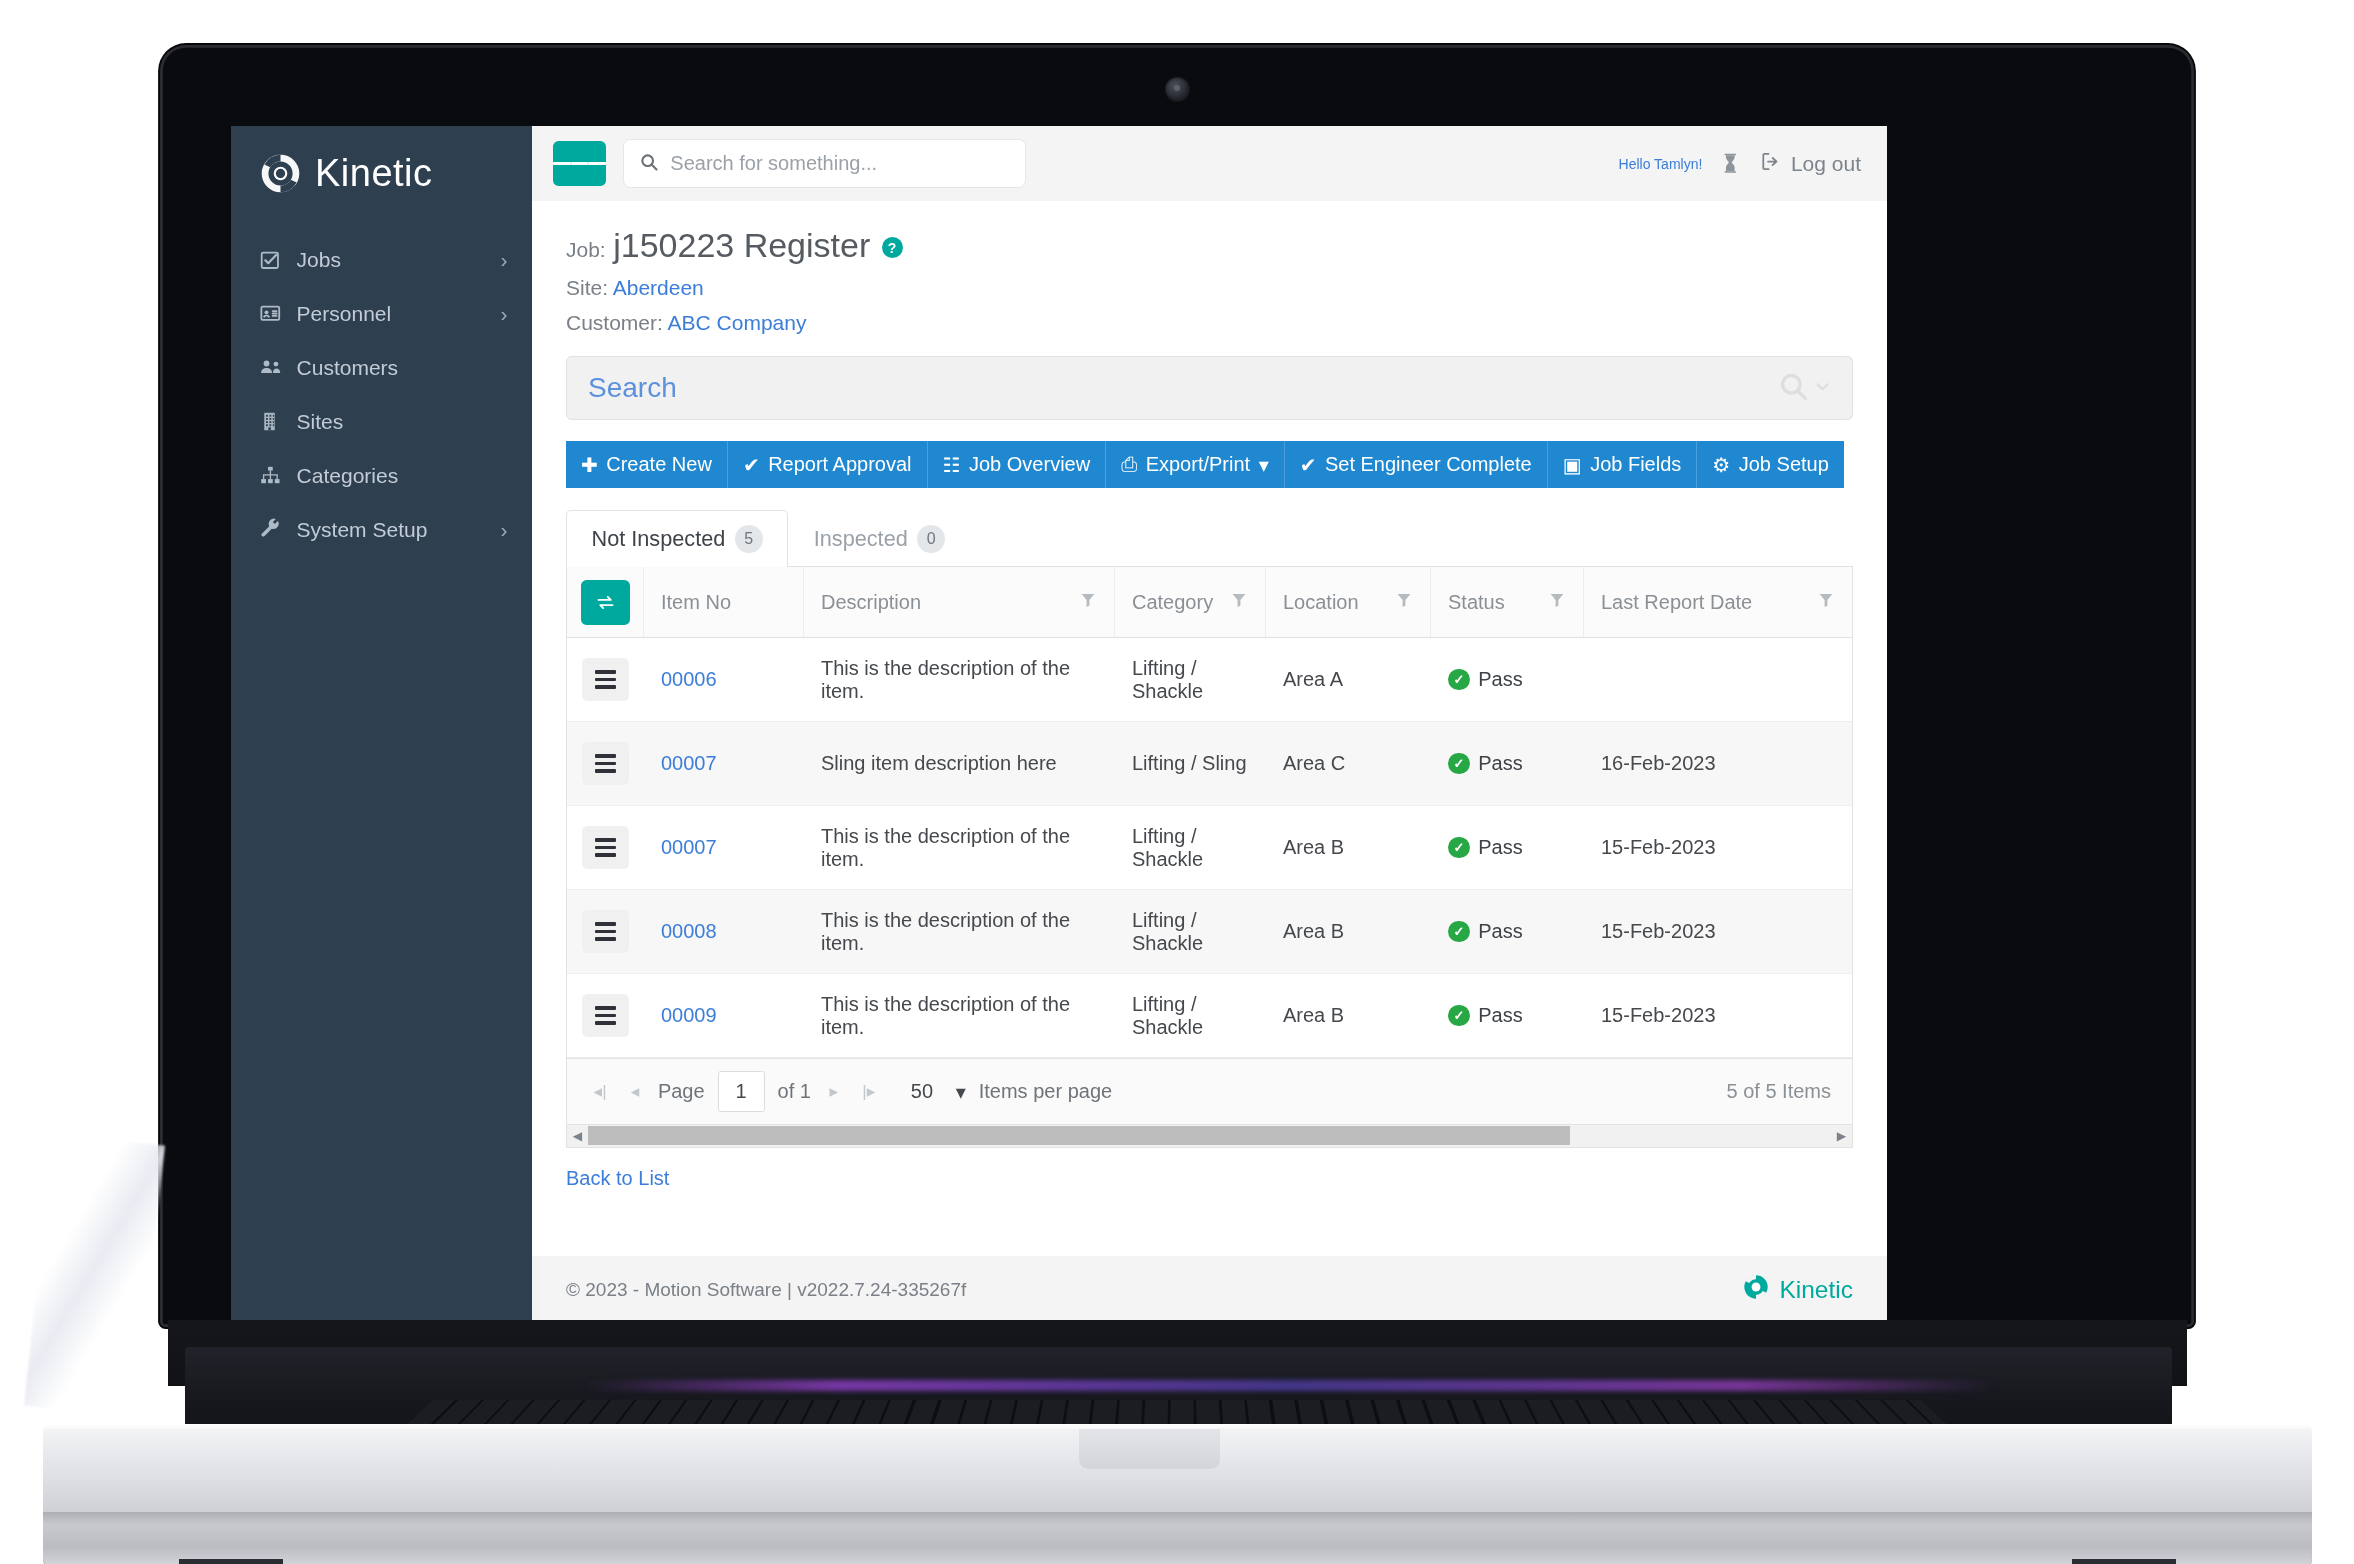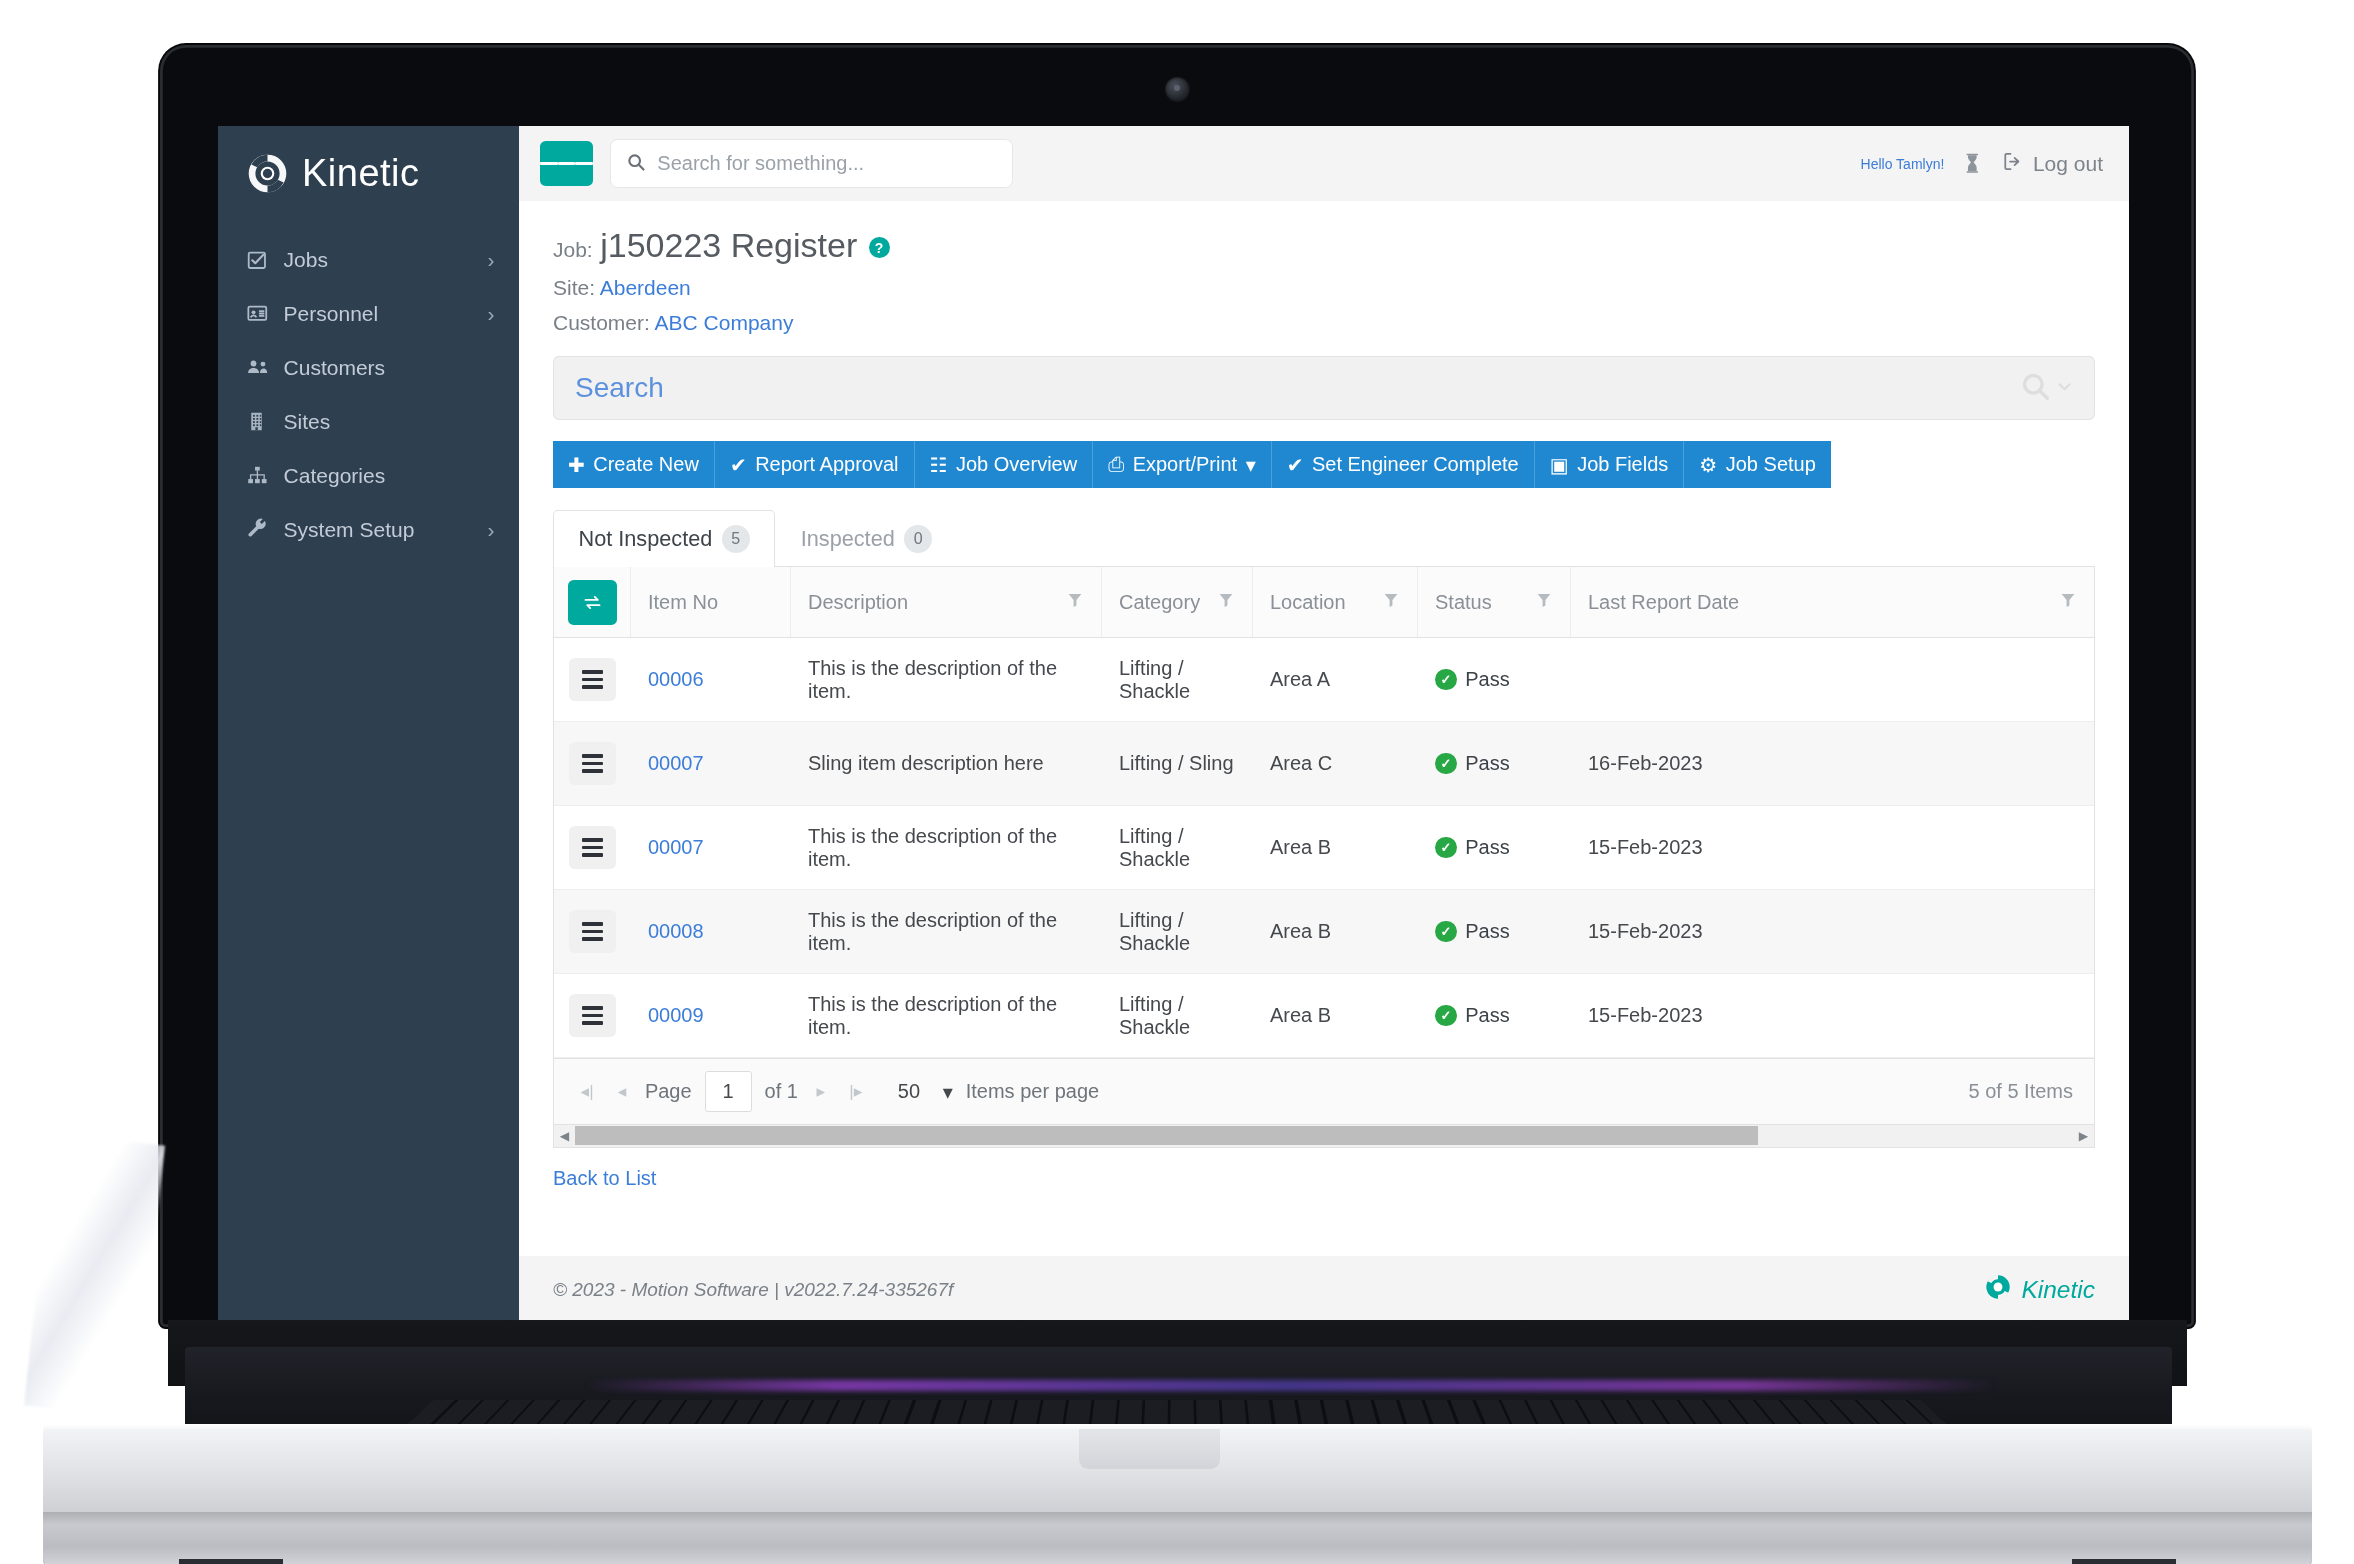--- a/index.html
+++ b/index.html
@@ -89,22 +89,22 @@
   .foot { position:absolute; top:1559px; width:104px; height:13px; background:#2a2d33; border-radius:0 0 5.6px 5.6px; }
   .foot.l { left:179px; } .foot.r { left:2072px; }
   .smudge {
     position:absolute; left:38px; top:1139px; width:113px; height:273px;
     background: linear-gradient(115deg, rgba(255,255,255,0) 30%, rgba(230,233,240,.9) 48%, rgba(255,255,255,0) 66%);
     transform: rotate(6deg); filter: blur(0.9px);
   }
 
   
   .screen {
-    position:absolute; left:218px; top:126px;
-    width: 1911px; height: 1198px;
+    position:absolute; left:231px; top:126px;
+    width: 1656px; height: 1198px;
     background:#ffffff; overflow:hidden;
     display:flex;
   }
 
   
   .sidebar {
     width: 301px; flex:0 0 301px;
     background:#2e3f50;
     color:#cfd6dd;
   }
@@ -262,21 +262,21 @@
   .hs-arrow { width:21px; text-align:center; color:#7d838a; font-size:12.2px; cursor:pointer; }
   .hs-track { flex:1; height:19px; background:#f1f1f1; position:relative; }
   .hs-thumb { position:absolute; left:0; top:0; height:19px; width:79%; background:#bdbdbd; cursor:pointer; }
 
   .back-link { display:inline-block; margin-top:19px; font-size:20px; color:#3b7dd8;
                text-decoration:none; cursor:pointer; }
 
   .page-footer {
     margin-top: 24.5px; background:#f4f4f4; height:68px;
     display:flex; align-items:center; justify-content:space-between;
-    padding: 0 34px; font-size:19px; color:#7a8087;font-style:italic;
+    padding: 0 34px; font-size:19px; color:#7a8087;
   }
   .footer-brand { display:flex; align-items:center; gap:9.4px; color:#00a99d; font-size:24.5px; }
 </style>
 </head>
 <body>
 
 <div class="stage">
 
   <div class="lid-edge-left"></div>
   <div class="lid-edge-right"></div>

